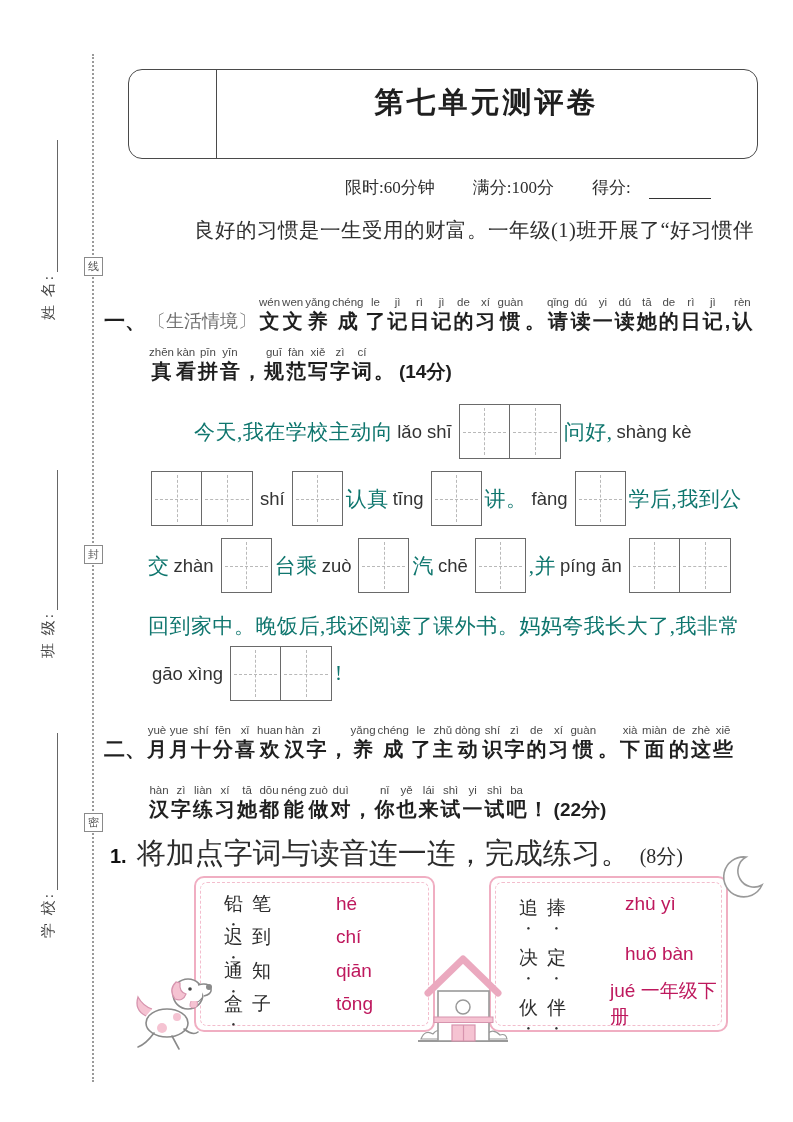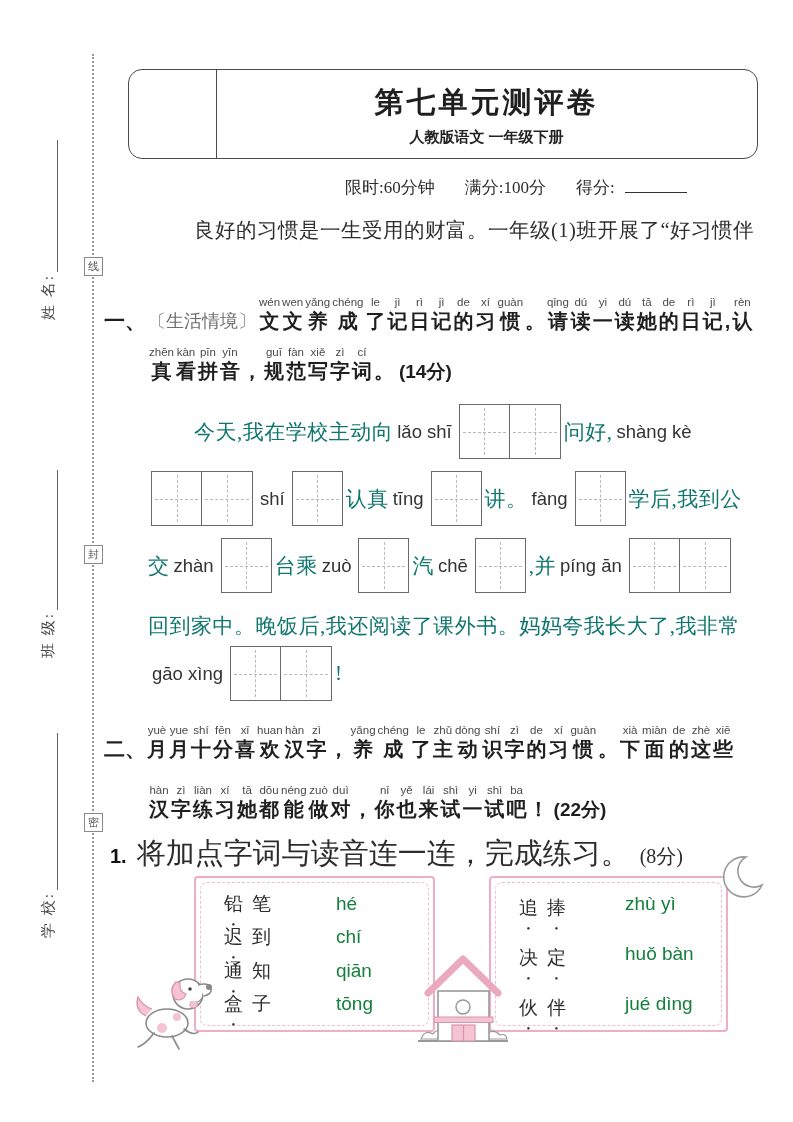--- a/index.html
+++ b/index.html
@@ -26,22 +26,22 @@
   .sf-line{flex:1;height:15px;border-bottom:1.2px solid #666;margin-left:2px;}
 
   
   .header-box{position:absolute;left:128px;top:69px;width:628px;height:88px;
               border:1.5px solid #4a4a4a;border-radius:14px;background:#fff;}
   .header-divider{position:absolute;left:87px;top:0;bottom:0;width:0;border-left:1.4px solid #4a4a4a;}
   .h-title{position:absolute;left:87px;right:0;top:13px;text-align:center;
            font-family:var(--sans);font-weight:bold;font-size:29px;letter-spacing:3px;color:#1f1f1f;}
   .h-sub{position:absolute;left:87px;right:0;top:58px;text-align:center;
          font-family:var(--sans);font-weight:bold;font-size:15px;color:#222;}
-  .meta{position:absolute;left:345px;top:176px;display:flex;gap:30px;
-        font-size:17px;color:#2e2e2e;align-items:flex-start;}
+  .meta{position:absolute;left:345px;top:176px;display:flex;gap:38px;
+        font-size:17px;color:#2e2e2e;align-items:flex-end;}
   .score-blank{display:inline-block;width:62px;border-bottom:1.4px solid #333;height:16px;}
 
   
   .intro-line{position:absolute;font-size:20.5px;letter-spacing:0.5px;color:#2e2e2e;white-space:nowrap;}
 
   
   .ruby-line{position:absolute;display:flex;align-items:flex-end;white-space:nowrap;}
   .rl-num{font-family:var(--sans);font-weight:bold;font-size:21px;line-height:26px;color:#1f1f1f;}
   .rl-tag{font-family:var(--serif);font-size:18px;line-height:25px;color:#6e6e6e;margin:0 2px;}
   .ru{display:inline-flex;flex-direction:column;align-items:center;padding:0 1px;}
@@ -61,50 +61,49 @@
   .gcell::after{content:"";position:absolute;top:50%;left:3px;right:3px;border-top:1px dashed #b9b9b9;}
 
   
   .q1{position:absolute;left:110px;top:834px;white-space:nowrap;}
   .q1num{font-family:var(--sans);font-weight:bold;font-size:20px;margin-right:10px;color:#111;}
   .q1text{font-family:var(--serif);font-size:29px;color:#2c2c2c;}
   .q1score{font-family:var(--serif);font-size:20px;color:#2c2c2c;margin-left:10px;}
 
   
   .match-box{position:absolute;width:237px;height:152px;border:2px solid var(--pink);
-             border-radius:4px;background:#fff;z-index:1;}
+             border-radius:10px;background:#fff;z-index:1;}
   .dash-inner{position:absolute;inset:4px;border:1px dashed #f3bdcd;border-radius:7px;}
   .match-rows{position:absolute;left:28px;top:10px;right:8px;bottom:10px;
               display:flex;flex-direction:column;justify-content:space-between;}
   .m-row{display:flex;align-items:center;height:32px;}
   .m-word{width:112px;font-family:var(--serif);font-size:19px;color:#2c2c2c;}
   .m-word .dc{position:relative;display:inline-block;margin-right:9px;}
   .m-word .dc.dot::after{content:"•";position:absolute;left:50%;transform:translateX(-50%);
                          bottom:-13px;font-size:11px;color:#333;}
-  .m-py{font-family:var(--sans);font-size:19px;color:#15803d;}
+  .m-py{font-family:var(--sans);font-size:19px;color:#be185d;}
   #match-right .m-word{width:106px;margin-top:7px;}
 
   .deco{position:absolute;z-index:2;}
 </style>
 </head>
 <body>
 
 <div class="page" id="page">
 
   <div class="seal-line"></div>
   <div id="seal-boxes">
       <div class="seal-box" style="top: 257px;">线</div>
       <div class="seal-box" style="top: 545px;">封</div>
       <div class="seal-box" style="top: 813px;">密</div>
     </div>
 
   <div class="header-box">
     <div class="header-divider"></div>
     <div class="h-title">第七单元测评卷</div>
-    <div class="h-sub">人教版语文 一年级下册</div>
   </div>
   <div class="meta">
     <span>限时:60分钟</span>
     <span>满分:100分</span>
     <span>得分:</span>
     <span class="score-blank" style="margin-left:-20px"></span>
   </div>
 
   <div class="intro-line" style="left:194px;top:216px">良好的习惯是一生受用的财富。一年级(1)班开展了“好习惯伴</div>
 
@@ -526,21 +525,21 @@
         <div class="m-row">
           <span class="m-word"><span class="dc dot">追</span><span class="dc dot">捧</span></span>
           <span class="m-py">zhù yì</span>
         </div>
         <div class="m-row">
           <span class="m-word"><span class="dc dot">决</span><span class="dc dot">定</span></span>
           <span class="m-py">huǒ bàn</span>
         </div>
         <div class="m-row">
           <span class="m-word"><span class="dc dot">伙</span><span class="dc dot">伴</span></span>
-          <span class="m-py">jué dìng</span>
+          <span class="m-py">jué 一年级下册</span>
         </div>
       </div>
   </div>
 
   <svg class="deco" style="left:132px;top:966px" width="80" height="88" viewBox="0 0 80 88">
     <path d="M14 50 Q2 44 6 31 Q11 40 20 43" fill="#f5c3d2" stroke="#d794ae" stroke-width="1.3"></path>
     <ellipse cx="35" cy="57" rx="21" ry="14" fill="#fff" stroke="#8a8a8a" stroke-width="1.6"></ellipse>
     <circle cx="30" cy="62" r="5" fill="#f5c3d2"></circle>
     <circle cx="45" cy="51" r="4" fill="#f5c3d2"></circle>
     <path d="M22 67 Q14 78 6 81" fill="none" stroke="#8a8a8a" stroke-width="1.6" stroke-linecap="round"></path>

